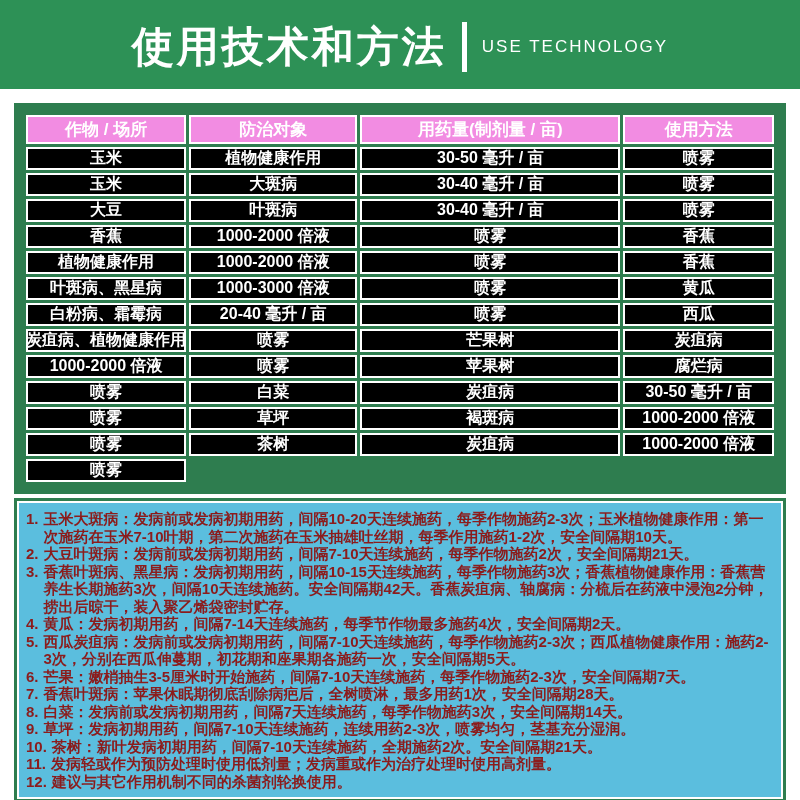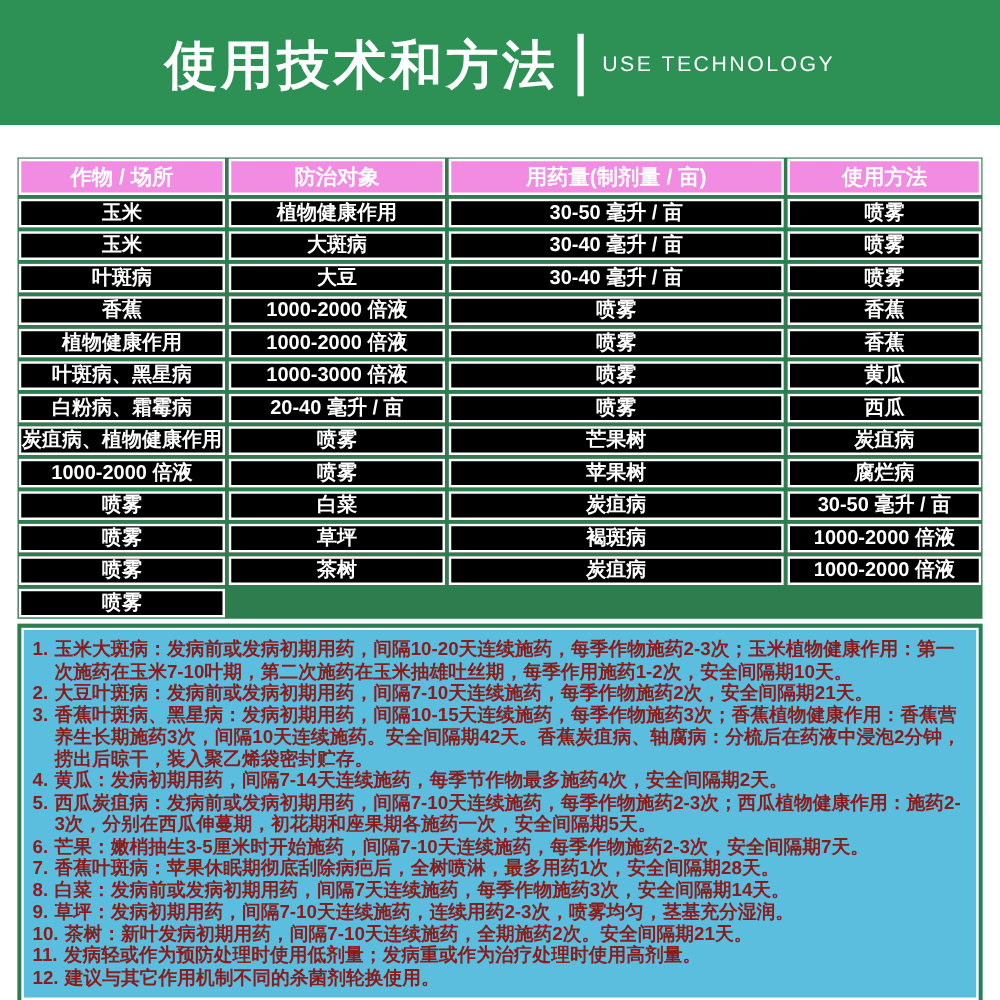--- a/index.html
+++ b/index.html
@@ -1,28 +1,28 @@
 <!DOCTYPE html>
 <html><head>
 <meta charset="utf-8">
 <style>
   html,body{margin:0;padding:0;background:#ffffff;}
   body{width:800px;height:800px;overflow:hidden;font-family:"Liberation Sans","DejaVu Sans",sans-serif;}
 
   
-  .banner{height:100px;background:#2d9156;display:flex;align-items:center;justify-content:center;}
+  .banner{height:89px;background:#2d9156;display:flex;align-items:center;justify-content:center;}
   .banner-inner{display:flex;align-items:center;gap:15px;transform:translateY(2px);}
   .title-zh{color:#ffffff;font-size:42px;font-weight:bold;margin:0;letter-spacing:3px;white-space:nowrap;}
   .vbar{width:5px;height:50px;background:#ffffff;}
   .title-en{color:#ffffff;font-weight:normal;font-size:17px;line-height:1.4;letter-spacing:2px;white-space:nowrap;}
 
   
   .usage-table{
-    margin:26px auto 0;width:772px;box-sizing:border-box;
-    background:#2e7d4f;padding:1px;
+    margin:14px auto 0;width:772px;box-sizing:border-box;
+    background:#2e7d4f;padding:12px;
     display:grid;grid-template-columns:165fr 173fr 268fr 155fr;gap:3px;
   }
   .cell{
     border:2px solid #ffffff;color:#ffffff;font-weight:bold;
     display:flex;align-items:center;justify-content:center;
     white-space:nowrap;overflow:hidden;
   }
   .th{background:#f28ce2;height:25px;font-size:17px;}
   .td{background:#000000;height:19px;font-size:16px;}
 
@@ -58,22 +58,22 @@
       <div class="cell th">用药量(制剂量 / 亩)</div>
       <div class="cell th">使用方法</div>
       <div class="cell td">玉米</div>
       <div class="cell td">植物健康作用</div>
       <div class="cell td">30-50 毫升 / 亩</div>
       <div class="cell td">喷雾</div>
       <div class="cell td">玉米</div>
       <div class="cell td">大斑病</div>
       <div class="cell td">30-40 毫升 / 亩</div>
       <div class="cell td">喷雾</div>
+      <div class="cell td">大豆</div>
       <div class="cell td">叶斑病</div>
-      <div class="cell td">大豆</div>
       <div class="cell td">30-40 毫升 / 亩</div>
       <div class="cell td">喷雾</div>
       <div class="cell td">香蕉</div>
       <div class="cell td">1000-2000 倍液</div>
       <div class="cell td">喷雾</div>
       <div class="cell td">香蕉</div>
       <div class="cell td">植物健康作用</div>
       <div class="cell td">1000-2000 倍液</div>
       <div class="cell td">喷雾</div>
       <div class="cell td">香蕉</div>

